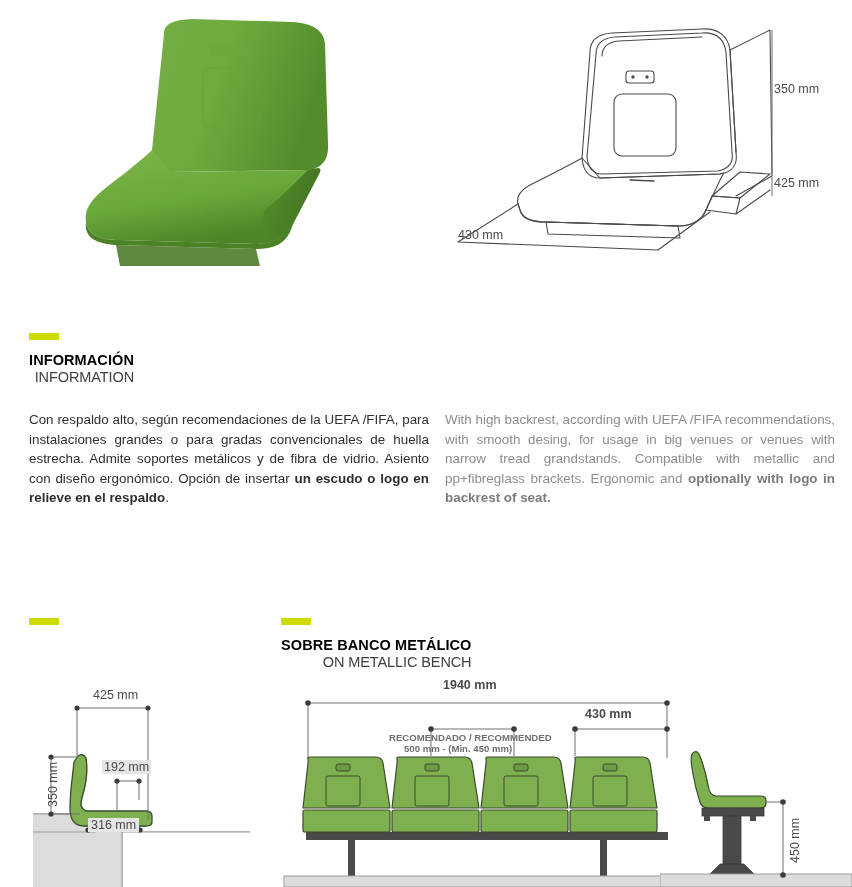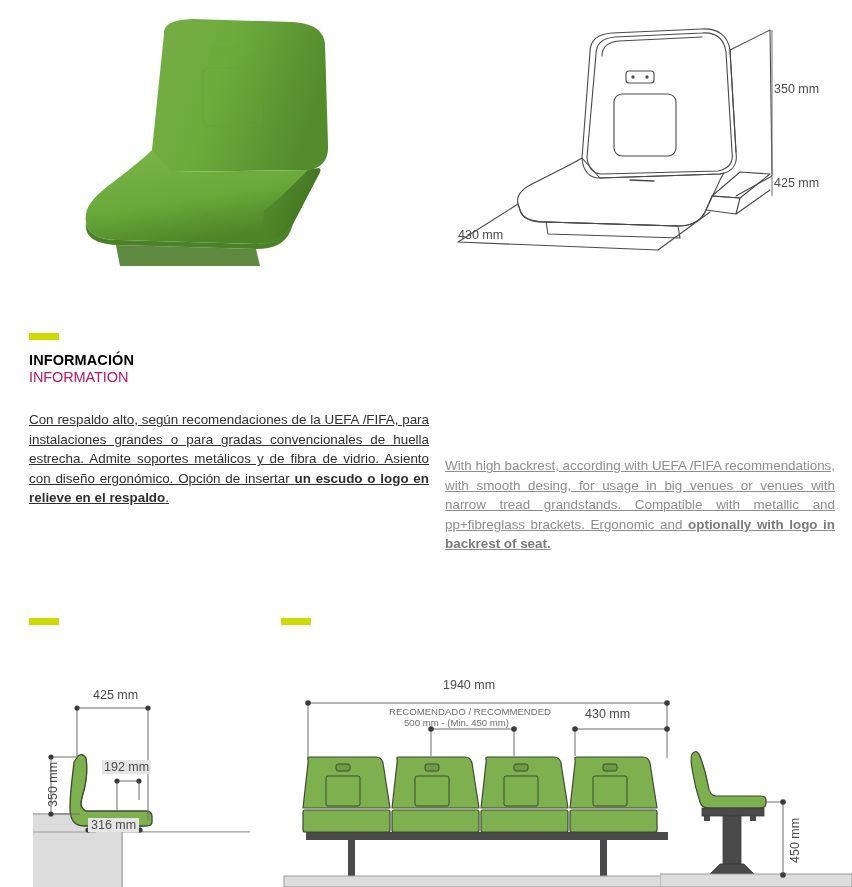--- a/index.html
+++ b/index.html
@@ -10,44 +10,43 @@
   .page{position:relative;width:852px;height:887px;}
 
   
   .abs{position:absolute;}
   .accent-bar{width:30px;height:7px;background:#cddb00;}
   .sec-title-es{
     font-size:14.5px;font-weight:bold;color:#000000;letter-spacing:.1px;
     line-height:17px;white-space:nowrap;
   }
   .sec-title-en{
-    font-size:14.5px;font-weight:normal;color:#be185d;letter-spacing:-.1px;
-    line-height:17px;white-space:nowrap;
+    font-size:14.5px;font-weight:normal;color:#404040;letter-spacing:-.1px;
+    line-height:17px;white-space:nowrap;text-align:right;
   }
 
   
   .photo-wrap{left:60px;top:4px;width:300px;height:262px;}
 
   
   .copy{
     font-size:13.4px;line-height:19.6px;text-align:justify;
     text-justify:inter-word;
-    text-decoration:underline;
   }
   .copy.es{color:#2f2f2f;}
-  .copy.en{color:#8d8d8d;margin-top:46px;}
+  .copy.en{color:#8d8d8d;}
   .copy b{font-weight:bold;}
   .copy.en b{color:#7b7b7b;}
 
   
   .dim{
     font-size:12.5px;color:#4a4a4a;white-space:nowrap;
     font-family:"Liberation Sans", sans-serif;
   }
-  .dim.small{font-size:9.6px;}
+  .dim.small{font-size:9.6px;margin-top:26px;}
   .dim.vert{
     transform:rotate(-90deg);transform-origin:left top;
   }
 </style>
 </head>
 <body>
 
 <div class="page">
 
   <div class="abs photo-wrap">
@@ -214,22 +213,26 @@
     </svg>
 
     <div class="abs dim" style="left:93px;top:8px;">425 mm</div>
     <div class="abs dim vert" style="left:46px;top:127px;">350 mm</div>
     <div class="abs dim" style="left:102px;top:80px;background:#e5e5e5;padding:0 2px;">192 mm</div>
     <div class="abs dim" style="left:88px;top:138px;background:#e5e5e5;padding:0 3px;">316 mm</div>
   </div>
 
   <div class="abs accent-bar" style="left:281px;top:618px;"></div>
 
-
-  <div class="abs" style="left:270px;top:680px;width:420px;height:207px;">
+  <div class="abs" style="left:281px;top:637px;">
+    <div class="sec-title-es">SOBRE BANCO METÁLICO</div>
+    <div class="sec-title-en">ON METALLIC BENCH</div>
+  </div>
+
+  <div class="abs" style="left:270px;top:680px;width:420px;height:207px;font-weight:bold;">
     <svg width="420" height="207" viewBox="0 0 420 207">
 
       <g stroke="#6f6f6f" stroke-width="1" fill="none">
         <path d="M38,23 L397,23"></path>
         <path d="M38,23 L38,78"></path>
         <path d="M397,23 L397,78"></path>
       </g>
       <circle cx="38" cy="23" r="2.8" fill="#3b3b3b"></circle>
       <circle cx="397" cy="23" r="2.8" fill="#3b3b3b"></circle>
 

